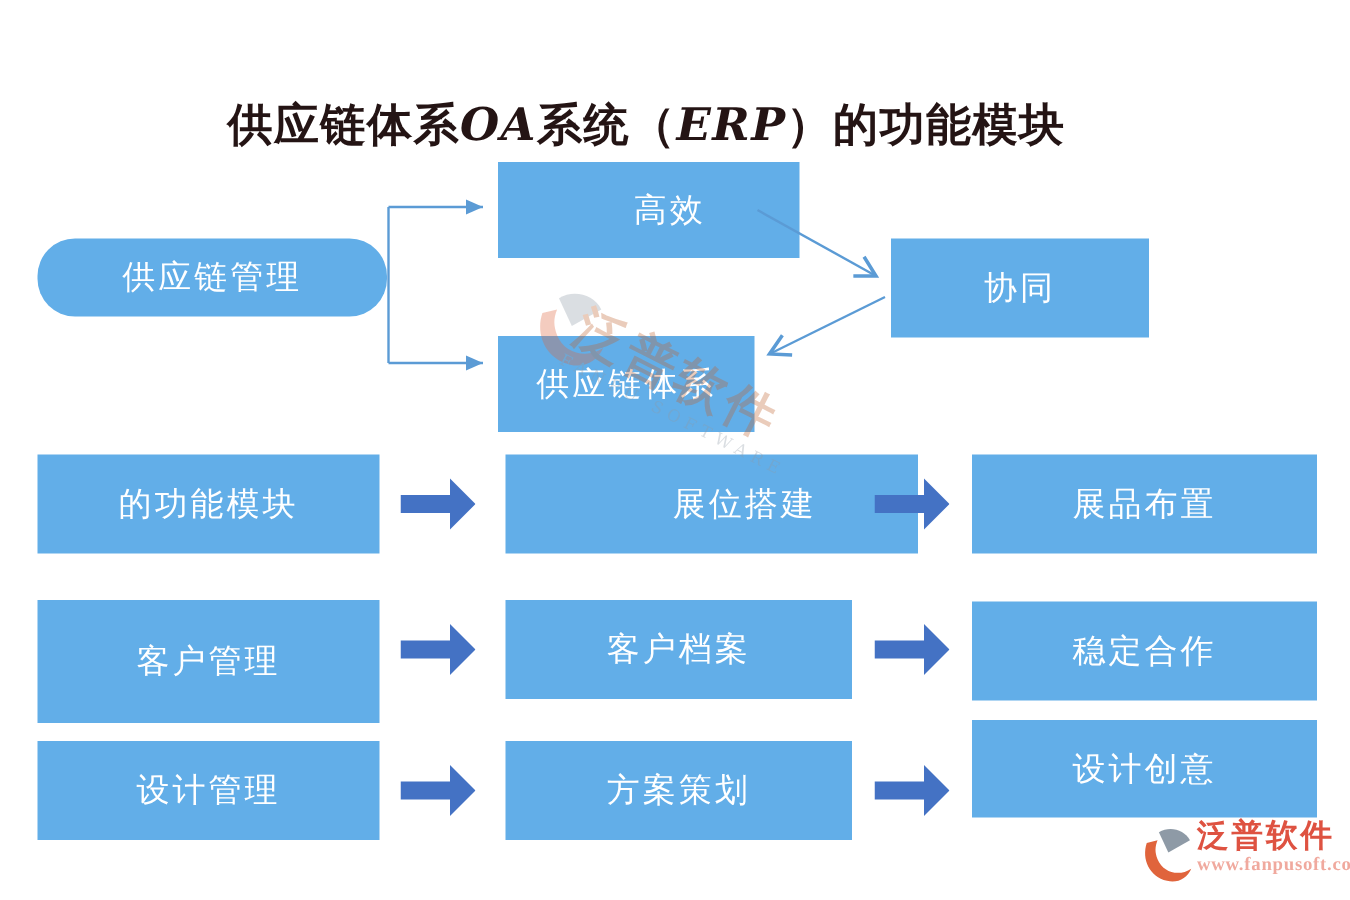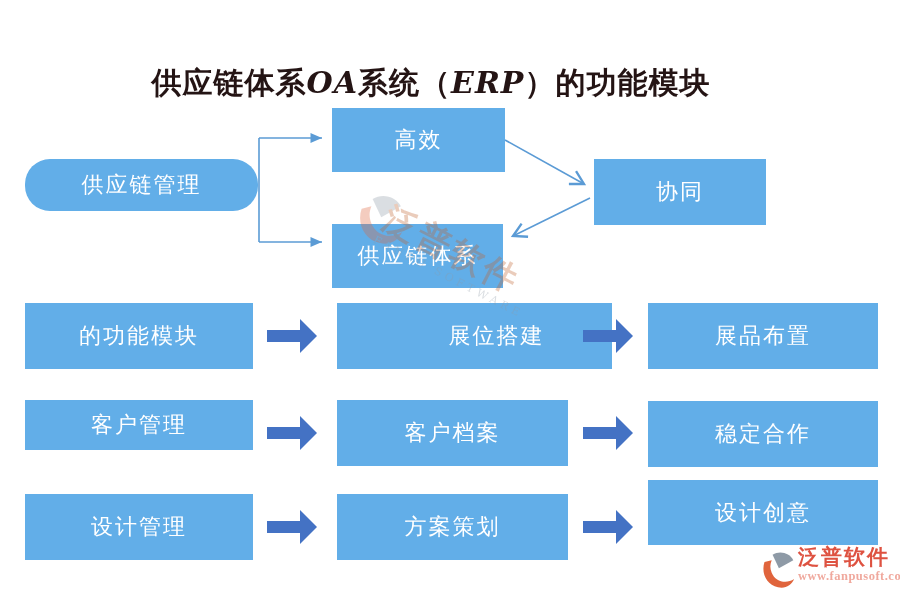--- a/index.html
+++ b/index.html
@@ -14,28 +14,28 @@
     letter-spacing:1px;white-space:nowrap;
   }
   .title .lat{font-style:italic;}
   
   .nbox{
     position:absolute;background:var(--box-fill,#62AEE8);color:var(--box-text,#ffffff);
     display:flex;align-items:center;justify-content:center;
     font-size:22px;letter-spacing:2px;z-index:1;white-space:nowrap;
   }
   #b-source  {left:25px; top:159px;width:233px;height:52px;border-radius:25px;}
-  #b-gaoxiao {left:332px;top:108px;width:173px;height:64px;}
+  #b-gaoxiao {left:332px;top:108px;width:173px;height:64px;padding-left:28px;}
   #b-tixi    {left:332px;top:224px;width:171px;height:64px;}
   #b-xietong {left:594px;top:159px;width:172px;height:66px;}
 
   #r1-left {left:25px; top:303px;width:228px;height:66px;}
   #r1-mid  {left:337px;top:303px;width:231px;height:66px;padding-left:44px;}
   #r1-right{left:648px;top:303px;width:230px;height:66px;}
-  #r2-left {left:25px; top:400px;width:228px;height:50px;}
+  #r2-left {left:25px; top:400px;width:228px;height:82px;}
   #r2-mid  {left:337px;top:400px;width:231px;height:66px;}
   #r2-right{left:648px;top:401px;width:230px;height:66px;}
   #r3-left {left:25px; top:494px;width:228px;height:66px;}
   #r3-mid  {left:337px;top:494px;width:231px;height:66px;}
   #r3-right{left:648px;top:480px;width:230px;height:65px;}
 
   
   .block-arrow{position:absolute;width:50px;height:36px;z-index:2;}
   #a1{left:267px;top:318px;} #a2{left:583px;top:318px;}
   #a3{left:267px;top:415px;} #a4{left:583px;top:415px;}

